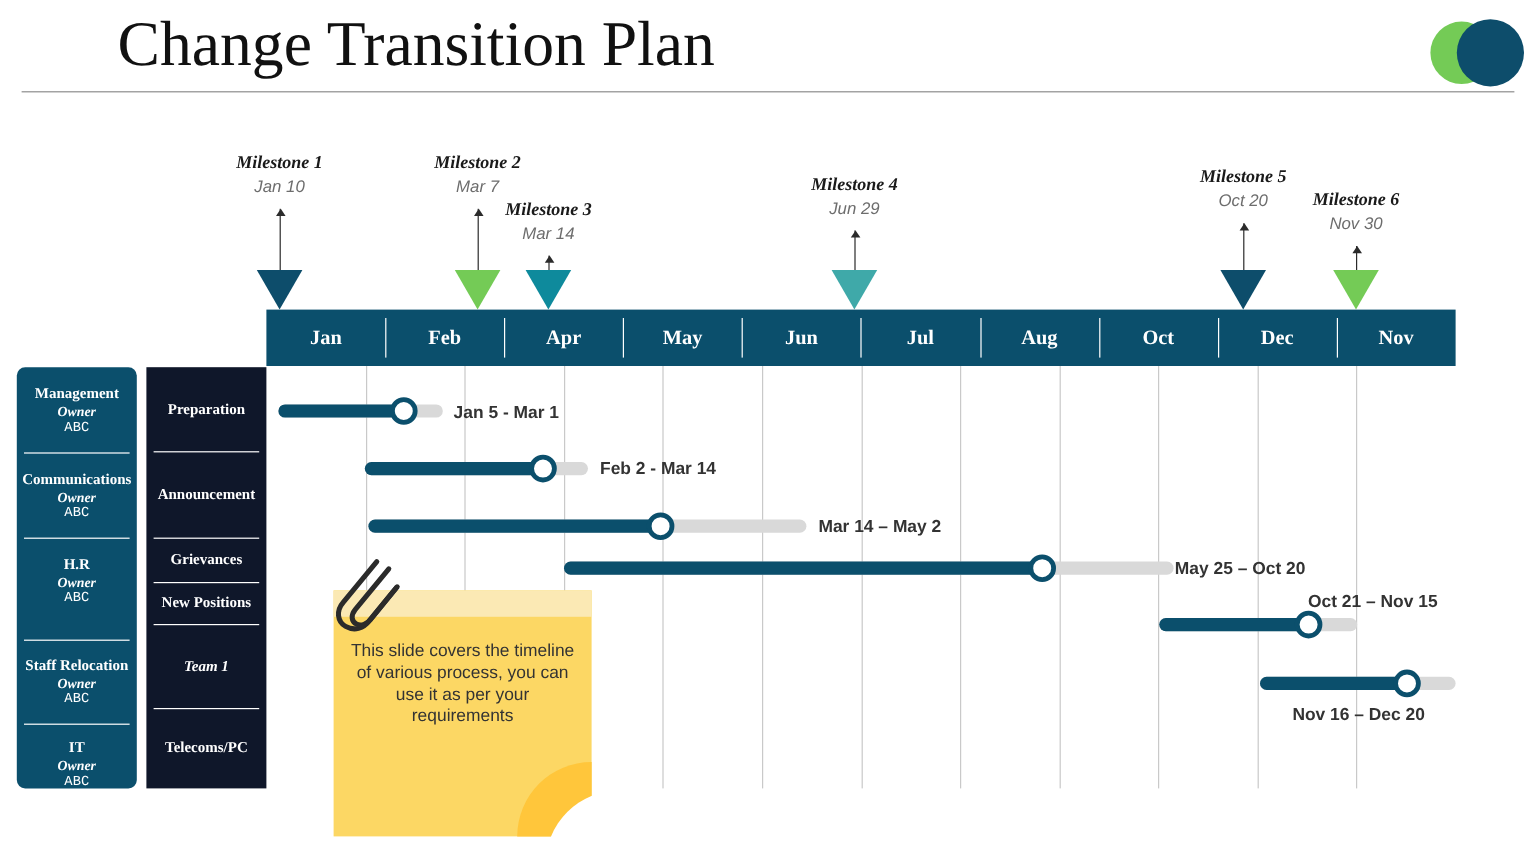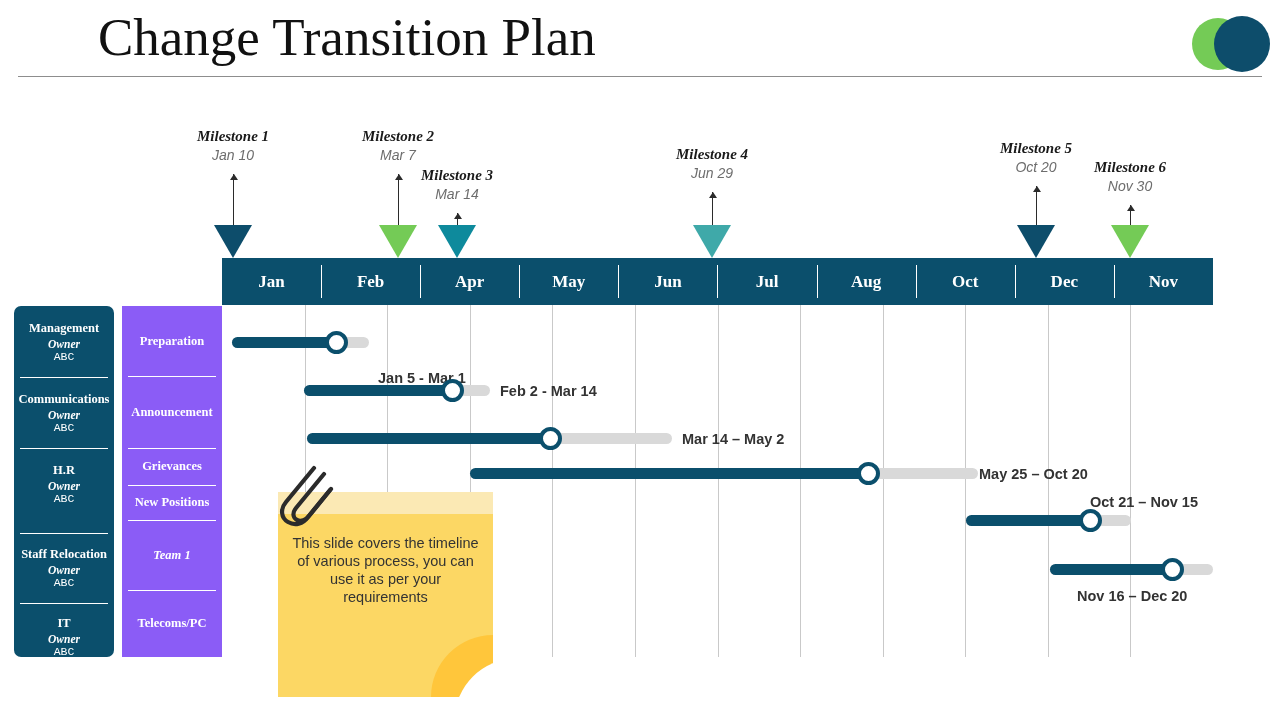--- a/index.html
+++ b/index.html
@@ -80,21 +80,21 @@
     line-height:14px;text-align:center;
   }
   .dept .d-owner{
     font-family:"Liberation Serif", serif;font-weight:bold;font-style:italic;font-size:11.5px;
     margin-top:3px;
   }
   .dept .d-abc{font-family:Liberation Mono, monospace;font-size:11.5px;line-height:13px;}
 
   #task-col{
     position:absolute;left:122px;top:306px;width:100px;height:351px;
-    background:#8b5cf6;display:flex;flex-direction:column;
+    background:#0f172a;display:flex;flex-direction:column;
   }
   .task{
     flex:0 0 auto;display:flex;align-items:center;justify-content:center;
     color:#ffffff;position:relative;box-sizing:border-box;padding:2px 3px;
     font-family:"Liberation Serif", serif;font-weight:bold;font-size:12.5px;text-align:center;
   }
   .task + .task::before{
     content:"";position:absolute;left:6px;right:6px;top:0;height:1px;background:#ffffff;
   }
 
@@ -251,21 +251,21 @@
       <div class="task" style="height: 70px; font-style: italic;">Team 1</div>
       <div class="task" style="height: 67px;">Telecoms/PC</div>
     </div>
 
   <div id="bars-layer">
       <div class="bar" style="left: 232px; top: 337px; width: 137px;">
         <div class="track" style="width: 137px;"></div>
         <div class="fill" style="width: 104px;"></div>
         <div class="knob" style="left: 92.5px;"></div>
       </div>
-      <div class="bar-label" style="left: 378px; top: 336px; margin-top: 34px;">Jan 5 - Mar 1</div>
+      <div class="bar-label" style="left: 378px; top: 336px;">Jan 5 - Mar 1</div>
       <div class="bar" style="left: 304px; top: 385px; width: 186px;">
         <div class="track" style="width: 186px;"></div>
         <div class="fill" style="width: 148px;"></div>
         <div class="knob" style="left: 136.5px;"></div>
       </div>
       <div class="bar-label" style="left: 500px; top: 383px;">Feb 2 - Mar 14</div>
       <div class="bar" style="left: 307px; top: 433px; width: 365px;">
         <div class="track" style="width: 365px;"></div>
         <div class="fill" style="width: 243px;"></div>
         <div class="knob" style="left: 231.5px;"></div>

